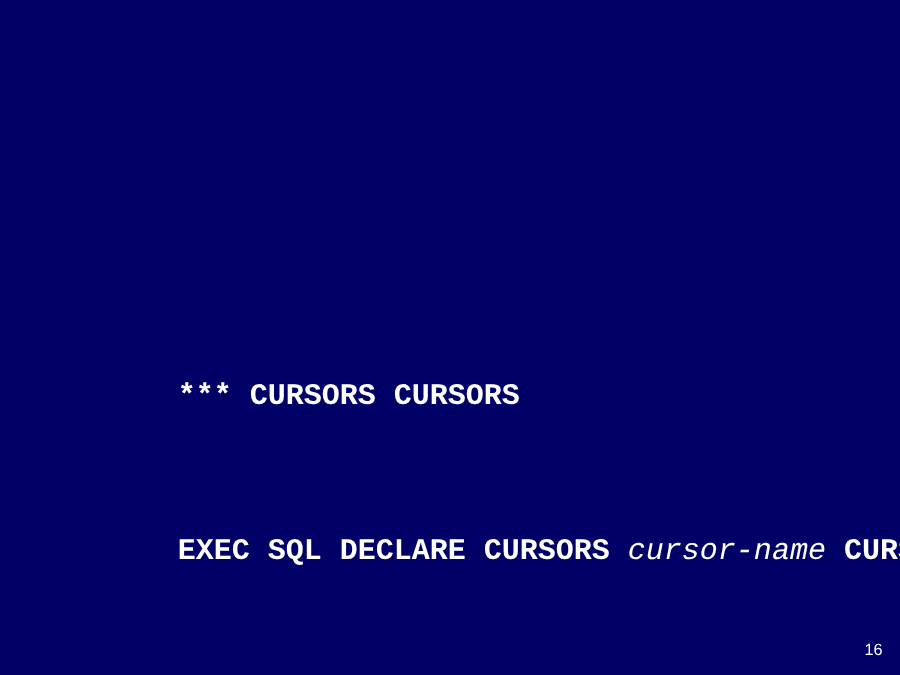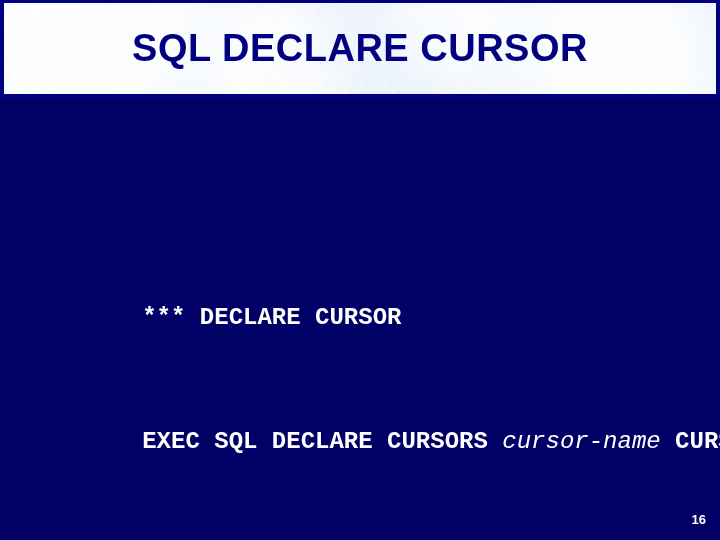--- a/index.html
+++ b/index.html
@@ -102,39 +102,36 @@
     font-style: italic;
   }
 
   
   .page-number {
     position: absolute;
     right: 14px;
     bottom: 14px;
     font-family: "Liberation Sans", sans-serif;
     font-size: 13px;
-    font-weight: bold;
+    font-weight: normal;
     color: #ffffff;
     line-height: 1;
   }
 </style>
 </head>
 <body>
 
 <div class="slide">
 
-  <div class="header">
-    <div class="header-title">SQL DECLARE CURSOR</div>
-  </div>
 
   <div class="body-area">
     <div class="code-block">
 
       <div class="code-line">
-        <span class="kw"></span><span class="kw">*** DECLARE CURSOR</span><span class="ph"></span><span class="kw"></span>
+        <span class="kw"></span><span class="kw">*** CURSORS CURSORS</span><span class="ph"></span><span class="kw"></span>
       </div>
 
       <div class="code-line">
         <span class="kw"></span><span class="kw">EXEC SQL DECLARE CURSORS </span><span class="ph">cursor-name</span><span class="kw"> CURSOR FOR</span>
       </div>
 
       <div class="code-line">
         <span class="kw"></span>
       </div>
 

